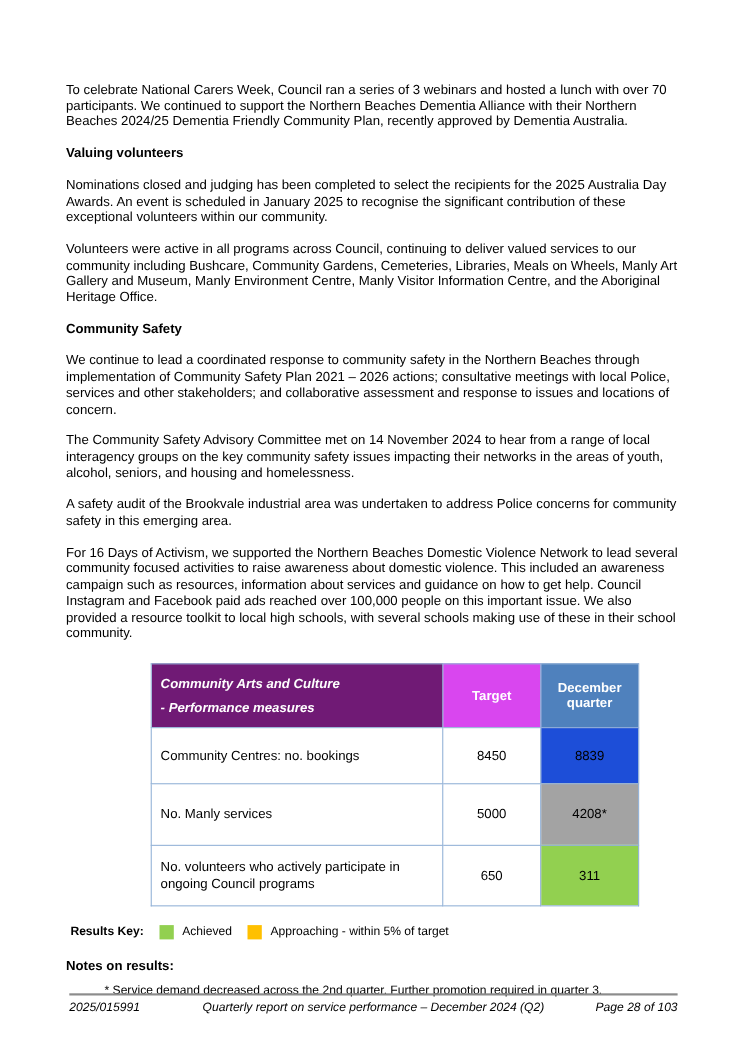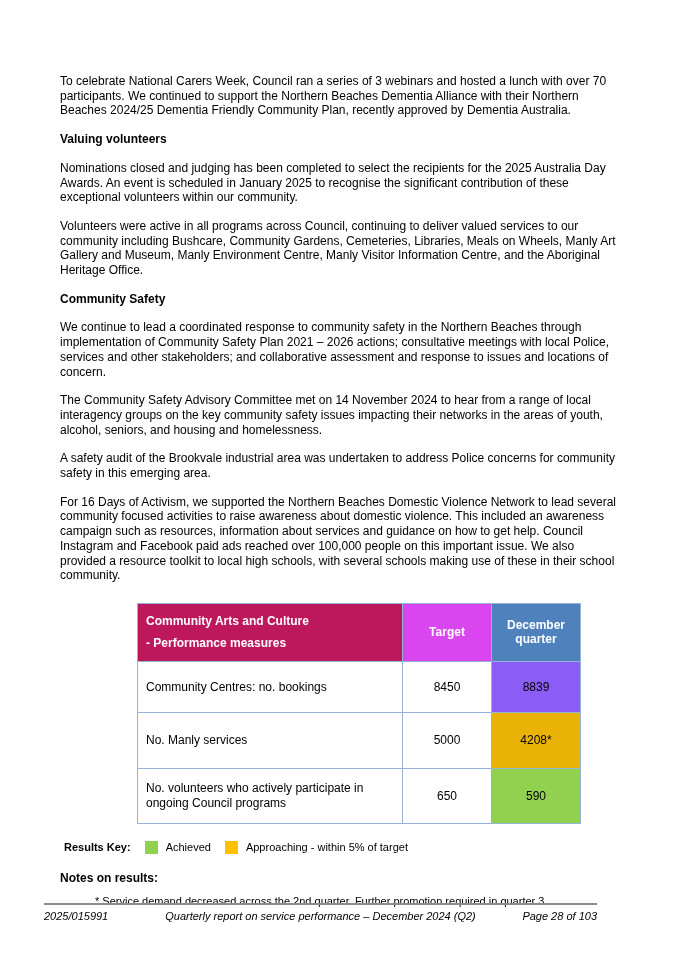--- a/index.html
+++ b/index.html
@@ -63,21 +63,21 @@
     font-size: 12px;
     font-weight: bold;
   }
   .note-item {
     margin: 9px 0 0 35px;
     font-size: 11px;
   }
   .footer {
     position: absolute;
     top: 903px;
-    left: 44px;
+    left: 63px;
     width: 553px;
     border-top: 2px solid #8C8C8C;
     padding-top: 5px;
     font-size: 11px;
     font-style: italic;
     display: grid;
     grid-template-columns: 1fr auto 1fr;
   }
   .footer .f-left  { text-align: left; }
   .footer .f-center{ text-align: center; }
@@ -103,43 +103,43 @@
 
     <p class="para">The Community Safety Advisory Committee met on 14 November 2024 to hear from a range of local interagency groups on the key community safety issues impacting their networks in the areas of youth, alcohol, seniors, and housing and homelessness.</p>
 
     <p class="para">A safety audit of the Brookvale industrial area was undertaken to address Police concerns for community safety in this emerging area.</p>
 
     <p class="para">For 16 Days of Activism, we supported the Northern Beaches Domestic Violence Network to lead several community focused activities to raise awareness about domestic violence. This included an awareness campaign such as resources, information about services and guidance on how to get help. Council Instagram and Facebook paid ads reached over 100,000 people on this important issue. We also provided a resource toolkit to local high schools, with several schools making use of these in their school community.</p>
 
     <table class="perf">
       <thead>
         <tr>
-          <th class="col-measure" style="background-color: #be185d;">
+          <th class="col-measure" style="background-color: #701a75; font-style: italic;">
             <div>Community Arts and Culture</div>
             <div class="hdr-line2">- Performance measures</div>
           </th>
           <th class="col-target" style="background-color: #d946ef;">Target</th>
           <th class="col-result" style="background-color: rgb(79, 129, 189);">December quarter</th>
         </tr>
       </thead>
       <tbody>
         <tr class="r1">
           <td class="col-measure">Community Centres: no. bookings</td>
           <td class="col-target">8450</td>
-          <td class="col-result" style="background-color: #8b5cf6;">8839</td>
+          <td class="col-result" style="background-color: #1d4ed8;">8839</td>
         </tr>
         <tr class="r2">
           <td class="col-measure">No. Manly services</td>
           <td class="col-target">5000</td>
-          <td class="col-result" style="background-color: #eab308;">4208*</td>
+          <td class="col-result" style="background-color: #a3a3a3;">4208*</td>
         </tr>
         <tr class="r3">
           <td class="col-measure">No. volunteers who actively participate in ongoing Council programs</td>
           <td class="col-target">650</td>
-          <td class="col-result" style="background-color: rgb(146, 208, 80);">590</td>
+          <td class="col-result" style="background-color: rgb(146, 208, 80);">311</td>
         </tr>
       </tbody>
     </table>
 
     <div class="results-key">
       <span class="rk-label">Results Key:</span>
       <span class="key-item">
         <span class="swatch" style="background-color: rgb(146, 208, 80);"></span>
         <span>Achieved</span>
       </span>

